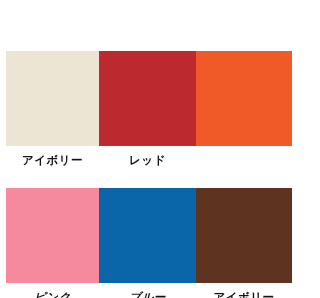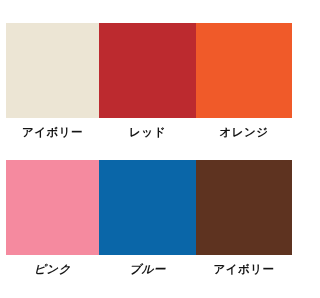--- a/index.html
+++ b/index.html
@@ -12,20 +12,21 @@
     background: #ffffff;
     font-family: "DejaVu Sans", "Liberation Sans", sans-serif;
     overflow: hidden;
   }
 
   .palette {
     position: relative;
     width: 298px;
     height: 220px;
     box-sizing: border-box;
+    margin-top: 28px;
   }
 
   .swatch-row {
     position: absolute;
     left: 6px;
     width: 286px;
     display: flex;
     flex-direction: row;
   }
 
@@ -76,21 +77,20 @@
       <div class="swatch-label" style="color: rgb(20, 20, 20);">アイボリー</div>
     </div>
 
     <div class="swatch-cell col-b">
       <div class="swatch-chip" style="background-color: rgb(188, 42, 47);"></div>
       <div class="swatch-label" style="color: rgb(20, 20, 20);">レッド</div>
     </div>
 
     <div class="swatch-cell col-c">
       <div class="swatch-chip" style="background-color: rgb(240, 90, 41);"></div>
-      <div class="swatch-label" style="color: rgb(20, 20, 20);">オレンジ</div>
     </div>
 
   </div>
 
   <div class="swatch-row row-2">
 
     <div class="swatch-cell col-a">
       <div class="swatch-chip" style="background-color: rgb(245, 138, 159);"></div>
       <div class="swatch-label" style="color: rgb(20, 20, 20); font-style: italic;">ピンク</div>
     </div>

